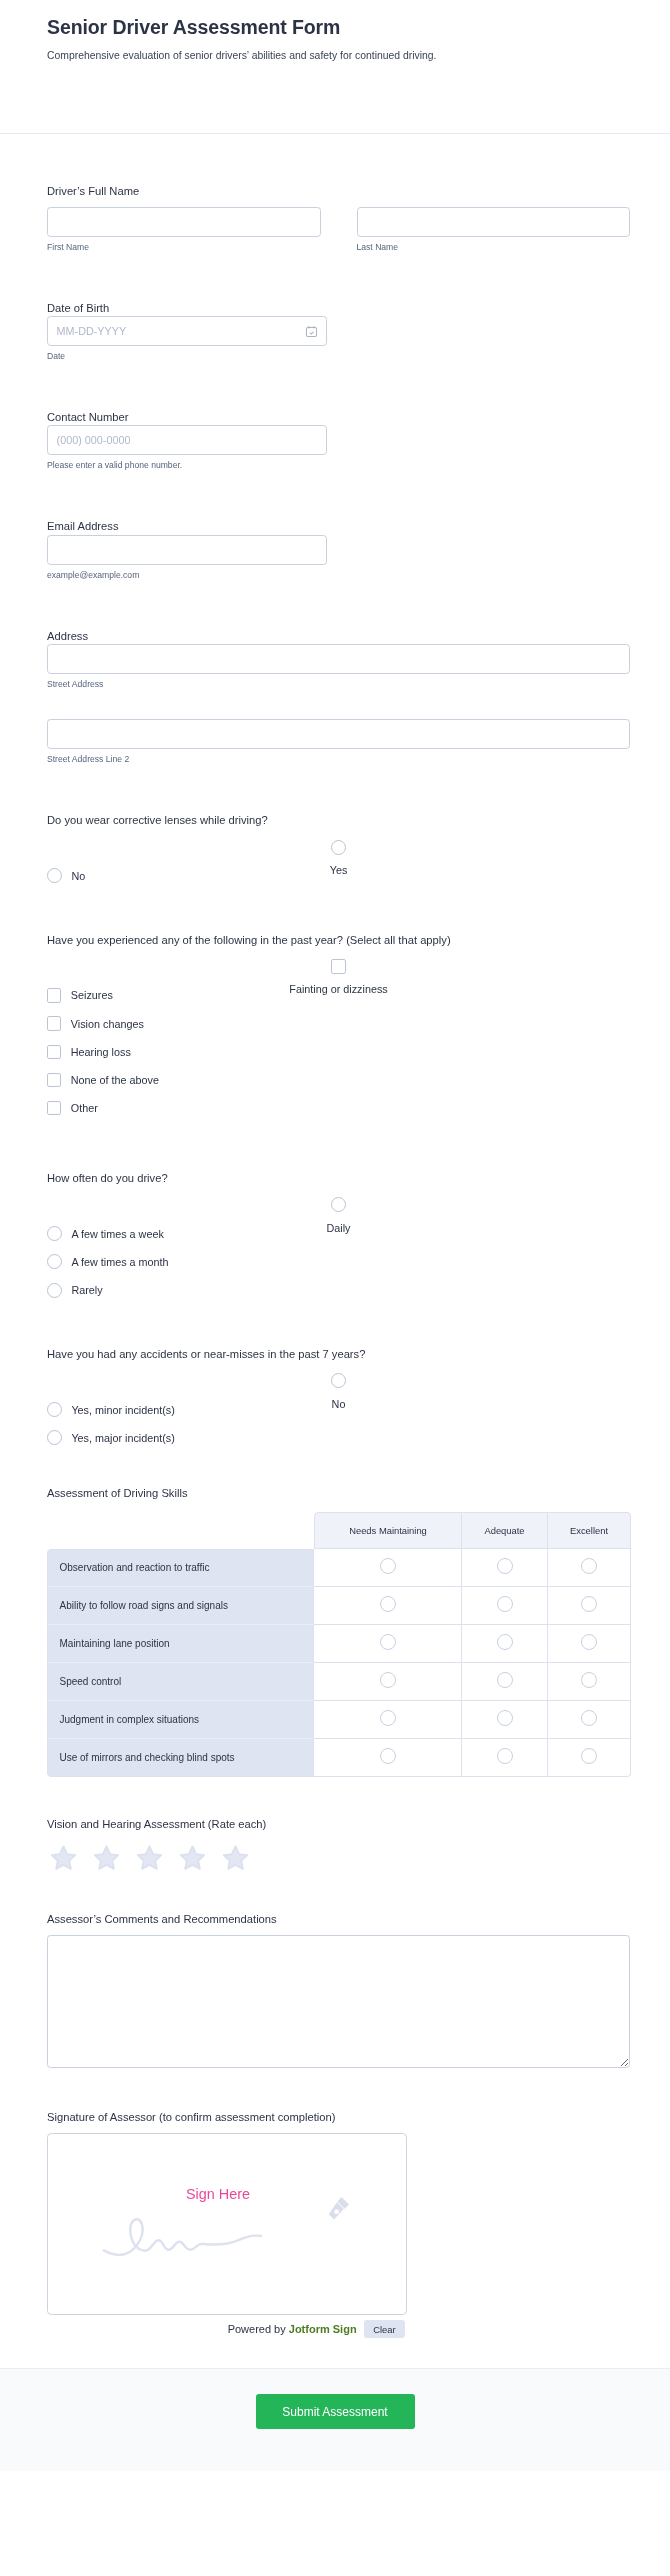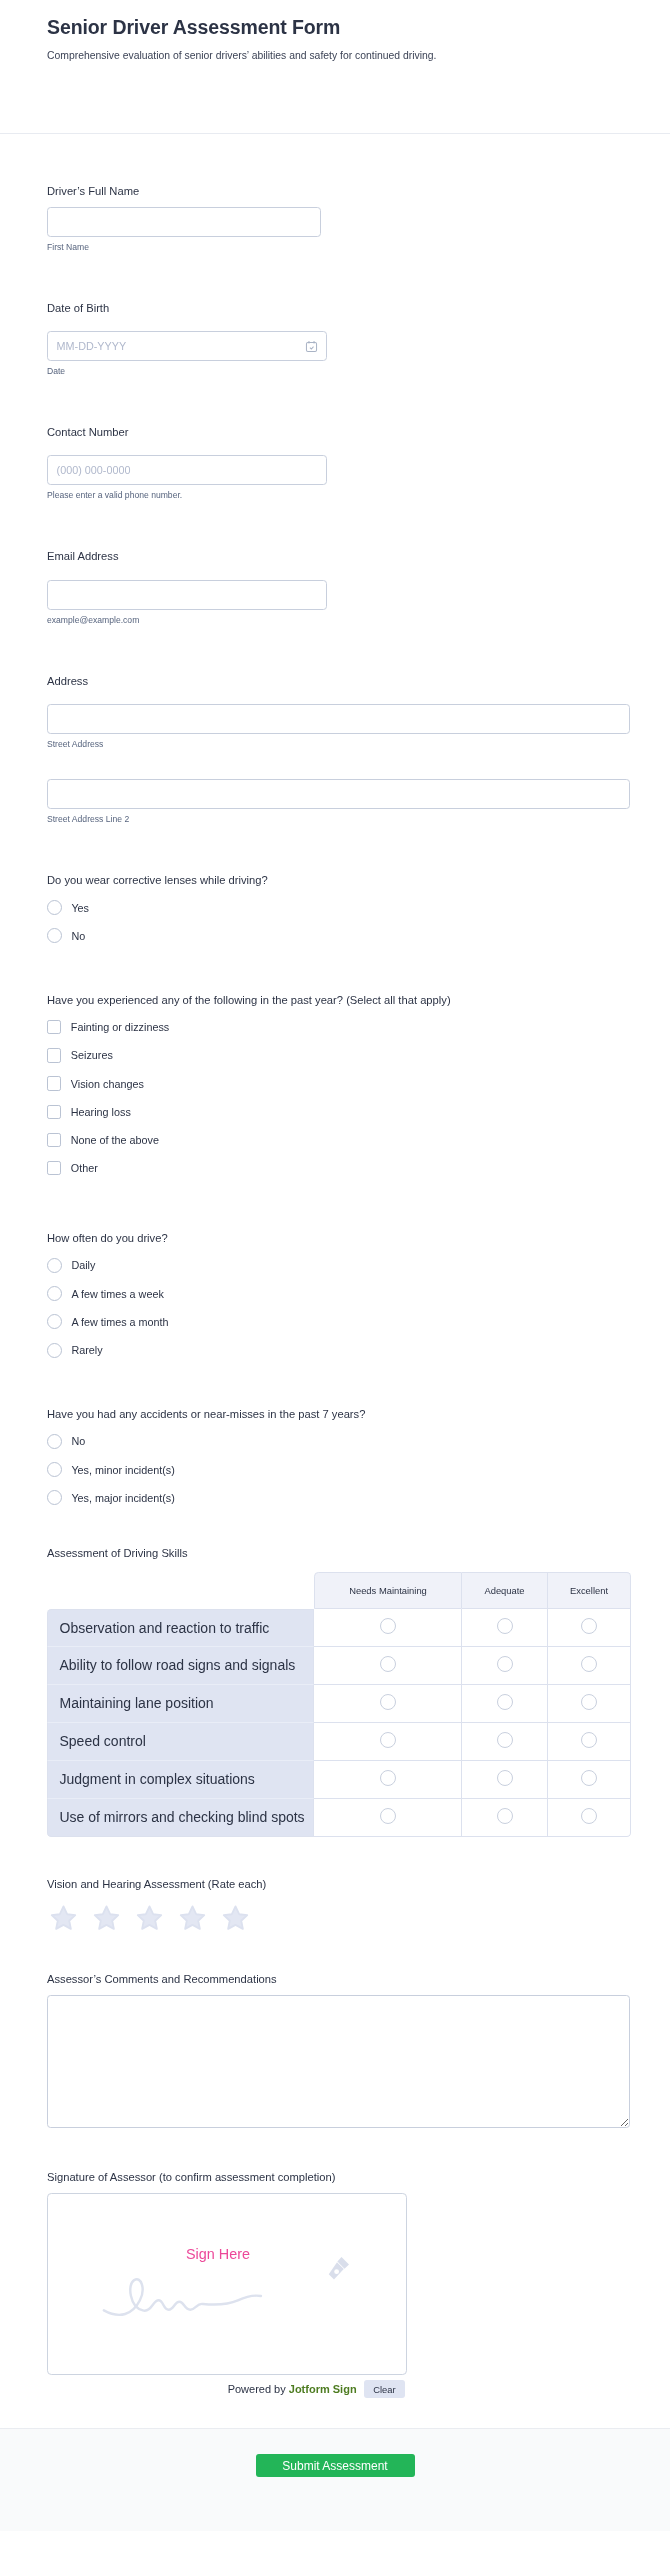--- a/index.html
+++ b/index.html
@@ -14,45 +14,45 @@
   
   .questions{padding:0 40px 30px 47px;}
   .q{margin-top:49px;}
   .q-label{font-size:11.2px;font-weight:500;line-height:14.4px;color:#2c3345;}
   .sublabel{font-size:8.6px;color:#57647e;margin-top:5px;}
 
   .text-input{display:block;height:30px;width:100%;box-sizing:border-box;border:0.7px solid #c8cfdd;
     border-radius:3.6px;padding:0 8.6px;font-size:10.8px;color:#2c3345;font-family:"Liberation Sans",sans-serif;outline:none;background:#fff;}
   .text-input::placeholder{color:#b0b8cc;}
   .short{width:280px;}
-  .ctrl{margin-top:16px;}
+  .ctrl{margin-top:1px;}
   .grid-2{display:grid;grid-template-columns:1fr 1fr;gap:36px;margin-top:8.6px;}
   .grid-3{display:grid;grid-template-columns:1fr 1fr 1fr;gap:21.6px;margin-top:30px;}
   .addr-row{margin-top:30px;}
   .input-wrap{position:relative;}
   .cal-icon{position:absolute;right:8.6px;top:8.6px;pointer-events:auto;cursor:pointer;}
 
   
   .options{margin-top:11.5px;}
   .option{display:flex;align-items:center;gap:9.4px;margin-top:12.2px;height:16px;cursor:pointer;}
-  .option:first-child{margin-top:12px;}
+  .option:first-child{margin-top:12px;flex-direction:column;}
   .radio{width:15px;height:15px;border:0.7px solid #bac3d3;border-radius:50%;background:#fff;flex:0 0 auto;box-sizing:border-box;}
   .checkbox{width:14.4px;height:14.4px;border:0.7px solid #bac3d3;border-radius:2.2px;background:#fff;flex:0 0 auto;box-sizing:border-box;}
   .option-text{font-size:10.8px;color:#2c3345;}
 
   
   .matrix{border-spacing:0;margin-top:11.5px;width:584px;table-layout:fixed;}
   .matrix col.c-label{width:267px;} .matrix col.c1{width:148px;} .matrix col.c2{width:86px;} .matrix col.c3{width:83px;}
   .matrix th{height:33px;background:#f0f2f9;font-size:9.4px;font-weight:400;color:#2c3345;
     border-top:0.7px solid #dce1ee;border-right:0.7px solid #dce1ee;border-bottom:0.7px solid #dce1ee;}
   .matrix th.first-head{border-left:0.7px solid #dce1ee;border-top-left-radius:4.3px;}
   .matrix th.last-head{border-top-right-radius:4.3px;}
   .matrix th.m-corner{background:transparent;border:none;}
   .matrix td{height:35px;border-bottom:0.7px solid #dce1ee;border-right:0.7px solid #dce1ee;background:#fff;text-align:center;}
-  .matrix td.m-label{background:#dfe4f2;text-align:left;padding:0 7.2px 0 11.5px;font-size:14px;
+  .matrix td.m-label{background:#dfe4f2;text-align:left;padding:0 7.2px 0 11.5px;font-size:10px;
     border-left:0.7px solid #dce1ee;border-bottom:0.7px solid #e9edf7;border-right:0.7px solid #dce1ee;}
   .matrix tr.first td.m-label{border-top:0.7px solid #dce1ee;border-top-left-radius:4.3px;}
   .matrix tr.last td.m-label{border-bottom:0.7px solid #dce1ee;border-bottom-left-radius:4.3px;}
   .matrix tr.last td.last-cell{border-bottom-right-radius:4.3px;}
   .m-radio{display:inline-block;width:16px;height:16px;border:0.7px solid #c9d0de;border-radius:50%;background:#fff;box-sizing:border-box;cursor:pointer;}
 
   
   .stars{display:flex;gap:10px;margin-top:11.5px;}
   .star{cursor:pointer;line-height:0;}
 
@@ -68,21 +68,21 @@
   .pen{position:absolute;right:1.4px;top:13px;}
   .powered-row{width:358px;display:flex;justify-content:flex-end;align-items:center;gap:7.2px;margin-top:5.8px;}
   .powered-text{font-size:11px;color:#2c3345;}
   .powered-text b{color:#4e7c21;font-weight:700;}
   .clear-btn{background:#dfe4f2;border:none;border-radius:2.9px;height:18px;padding:0 9.4px;font-size:9.4px;color:#2c3345;
     font-family:"Liberation Sans",sans-serif;cursor:pointer;}
 
   
   .form-footer{height:103px;box-sizing:border-box;background:#f9fafb;border-top:0.7px solid #e9ecf1;
     display:flex;justify-content:center;align-items:flex-start;padding-top:25px;}
-  .submit-btn{width:159px;height:23px;background:#23b558;color:#fff;border:none;border-radius:2.9px;
+  .submit-btn{width:159px;height:35px;background:#23b558;color:#fff;border:none;border-radius:2.9px;
     font-size:12px;font-weight:500;font-family:"Liberation Sans",sans-serif;cursor:pointer;}
 </style>
 </head>
 <body>
 
 <div class="page">
 
   <header class="form-header">
     <h1 class="form-title">Senior Driver Assessment Form</h1>
     <p class="form-subtitle">Comprehensive evaluation of senior drivers’ abilities and safety for continued driving.</p>
@@ -90,20 +90,24 @@
   <hr class="header-divider">
 
   <main class="questions">
 
     <section class="q" style="margin-top:50px;">
       <div class="q-label">Driver’s Full Name</div>
       <div class="grid-2">
         <div>
           <input class="text-input" type="text" style="">
           <div class="sublabel">First Name</div>
+        </div>
+        <div>
+          <input class="text-input" type="text" style="">
+          <div class="sublabel">Last Name</div>
         </div>
       </div>
     </section>
 
     <section class="q">
       <div class="q-label">Date of Birth</div>
       <div class="input-wrap short ctrl">
         <input class="text-input" type="text" placeholder="MM-DD-YYYY" style="">
         <span class="cal-icon">
           <svg width="13" height="13" viewBox="0 0 18 18" fill="none" stroke="#a9b3c5" stroke-width="1.4">

